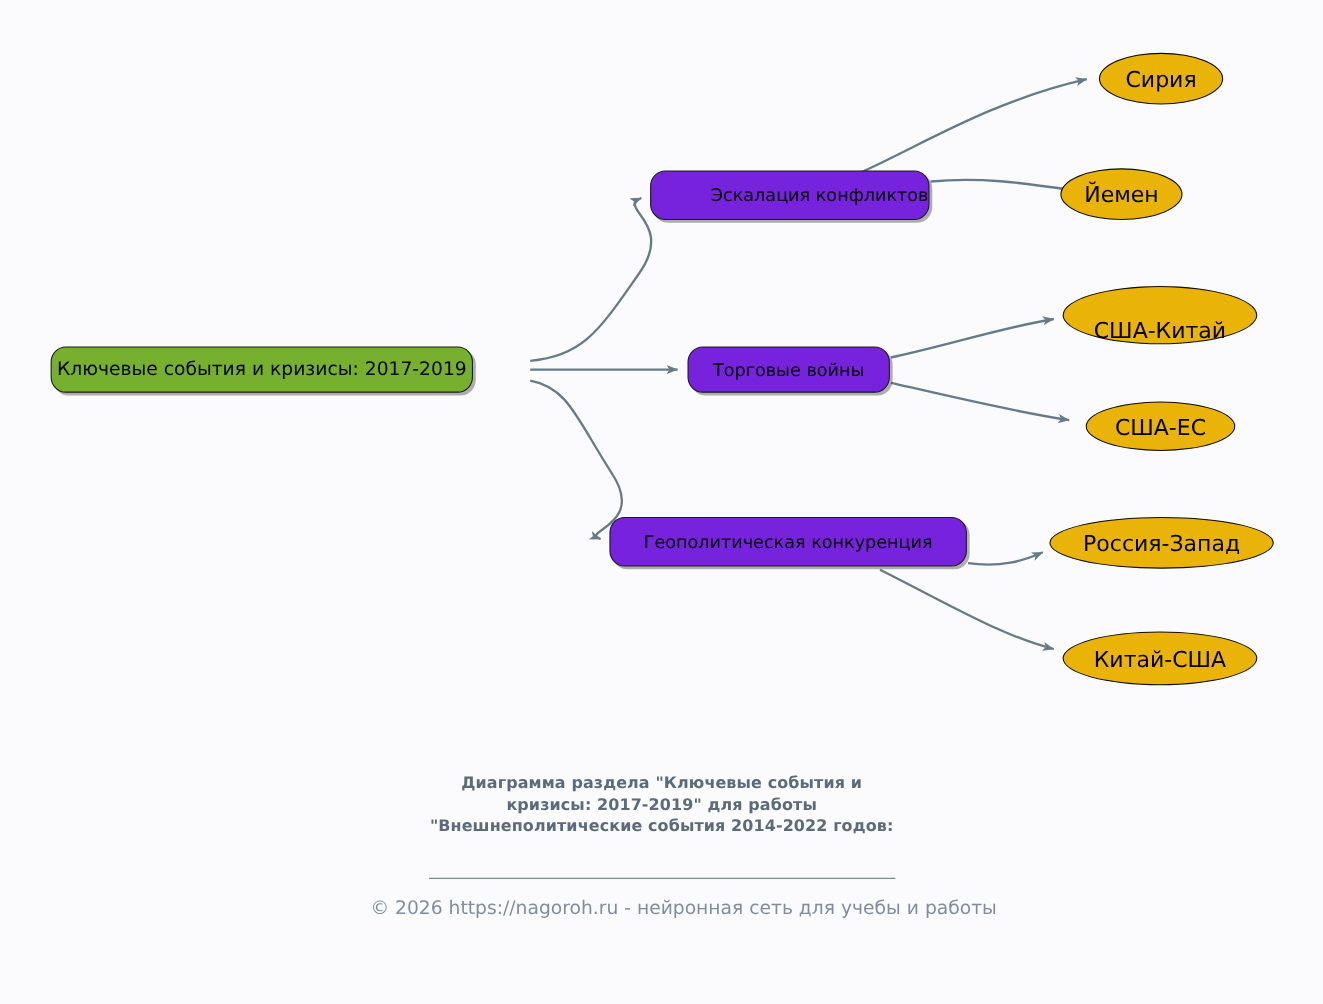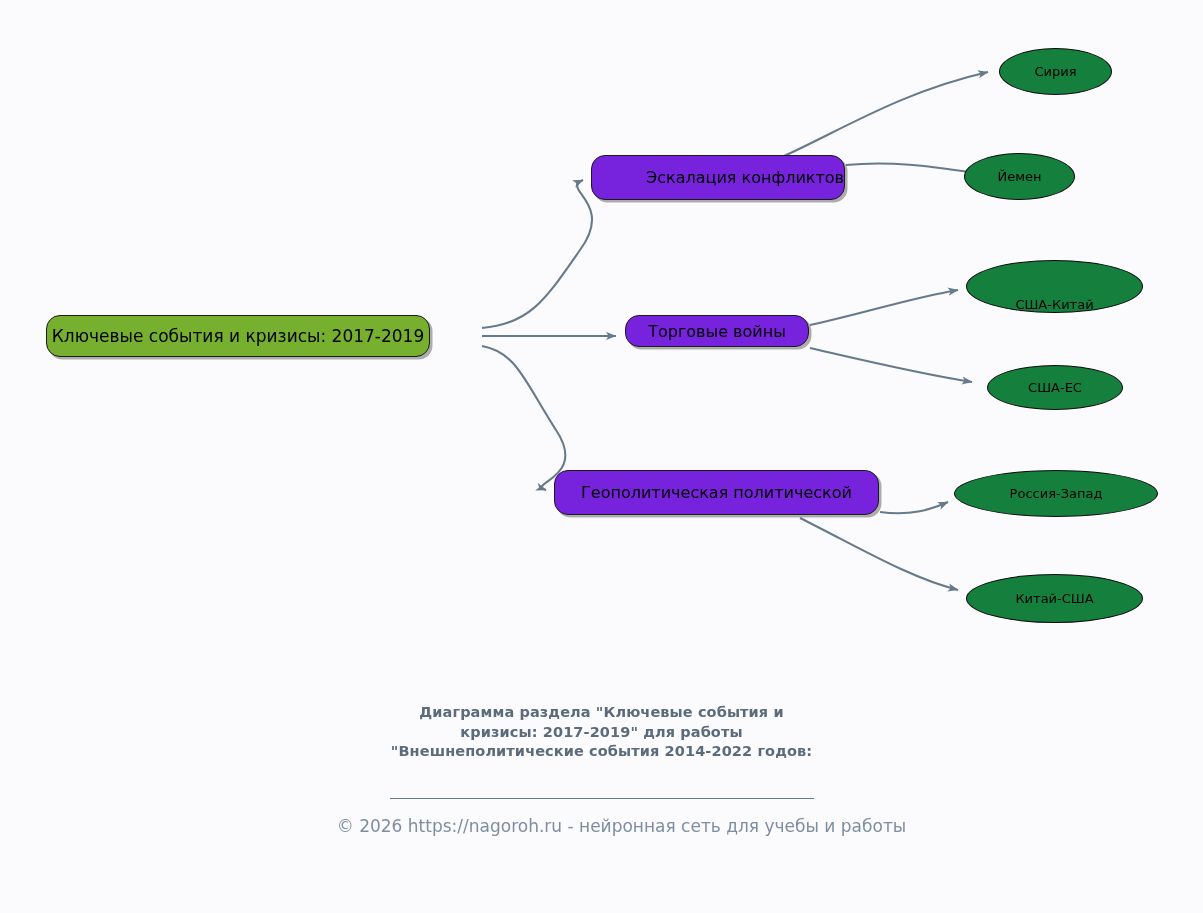--- a/index.html
+++ b/index.html
@@ -43,24 +43,24 @@
     box-shadow: 2.5px 2.5px 0 rgba(30,30,30,0.35);
   }
   .node-branch {
     background: #7722dd;
     border: 1.6px solid #1b1b1b;
     border-radius: 14px;
     font-size: 16px;
     box-shadow: 2.5px 2.5px 0 rgba(30,30,30,0.35);
   }
   .node-leaf {
-    background: #15803d;
+    background: #eab308;
     border: 1.7px solid #0c0c0c;
     border-radius: 50%;
-    font-size: 13px;
+    font-size: 20px;
   }
   .caption-block {
     position: absolute;
     left: 0;
     top: 703px;
     width: 1203px;
     text-align: center;
     color: #5b6b7c;
     font-size: 14.5px;
     font-weight: bold;
@@ -113,26 +113,26 @@
 </svg>
 
 <div class="node-box node-root" style="left:46px; top:315px; width:384px; height:42px;">
   <span>Ключевые события и кризисы: 2017-2019</span>
 </div>
 
 <div class="node-box node-branch" style="left:591px; top:155px; width:254px; height:45px;justify-content:flex-end;">
   <span>Эскалация конфликтов</span>
 </div>
 
-<div class="node-box node-branch" style="left:625px; top:315px; width:184px; height:32px;">
+<div class="node-box node-branch" style="left:625px; top:315px; width:184px; height:42px;">
   <span>Торговые войны</span>
 </div>
 
 <div class="node-box node-branch" style="left:554px; top:470px; width:325px; height:45px;">
-  <span>Геополитическая политической</span>
+  <span>Геополитическая конкуренция</span>
 </div>
 
 <div class="node-box node-leaf" style="left:999px; top:48px; width:113px; height:47px;">
   <span>Сирия</span>
 </div>
 
 <div class="node-box node-leaf" style="left:964px; top:153px; width:111px; height:47px;">
   <span>Йемен</span>
 </div>
 

